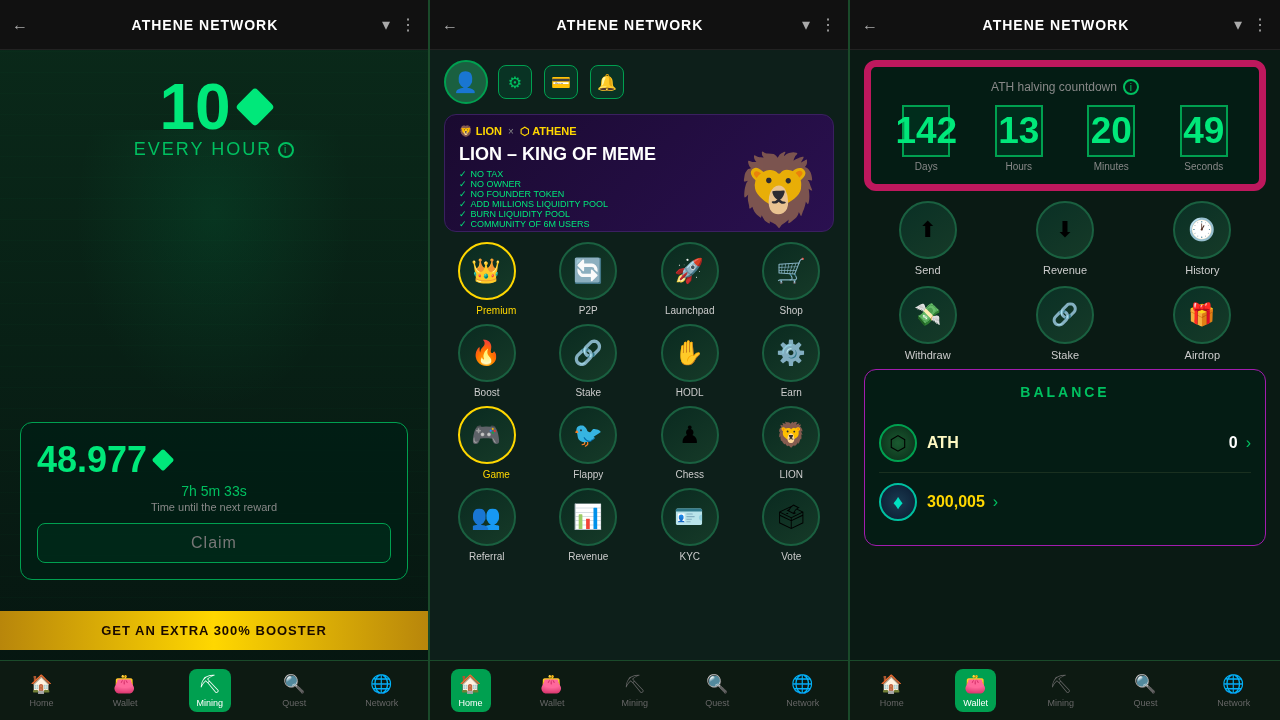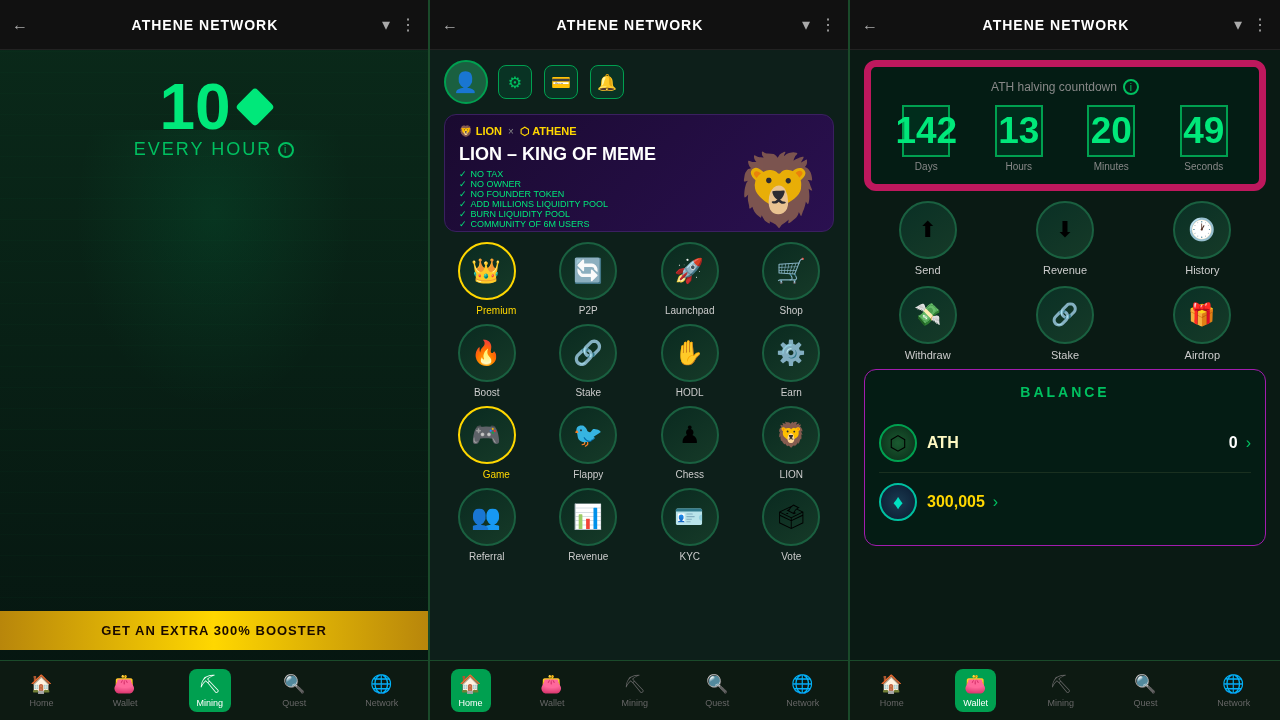--- a/index.html
+++ b/index.html
@@ -607,20 +607,29 @@
     <div class="big-number">
       <span>10</span>
       <span class="diamond-icon"></span>
     </div>
 
     <div class="every-hour">
       <span>EVERY HOUR</span>
       <span class="info-icon">i</span>
     </div>
 
+    <div class="balance-card">
+      <div class="balance-amount">
+        <span>48.977</span>
+        <span class="balance-diamond"></span>
+      </div>
+      <div class="timer-text">7h 5m 33s</div>
+      <div class="next-reward">Time until the next reward</div>
+      <button class="claim-btn">Claim</button>
+    </div>
 
     <div class="booster-banner">GET AN EXTRA 300% BOOSTER</div>
   </div>
 
   <div class="bottom-nav">
     <div class="nav-item">
       <span class="nav-icon">🏠</span>
       <span>Home</span>
     </div>
     <div class="nav-item">

